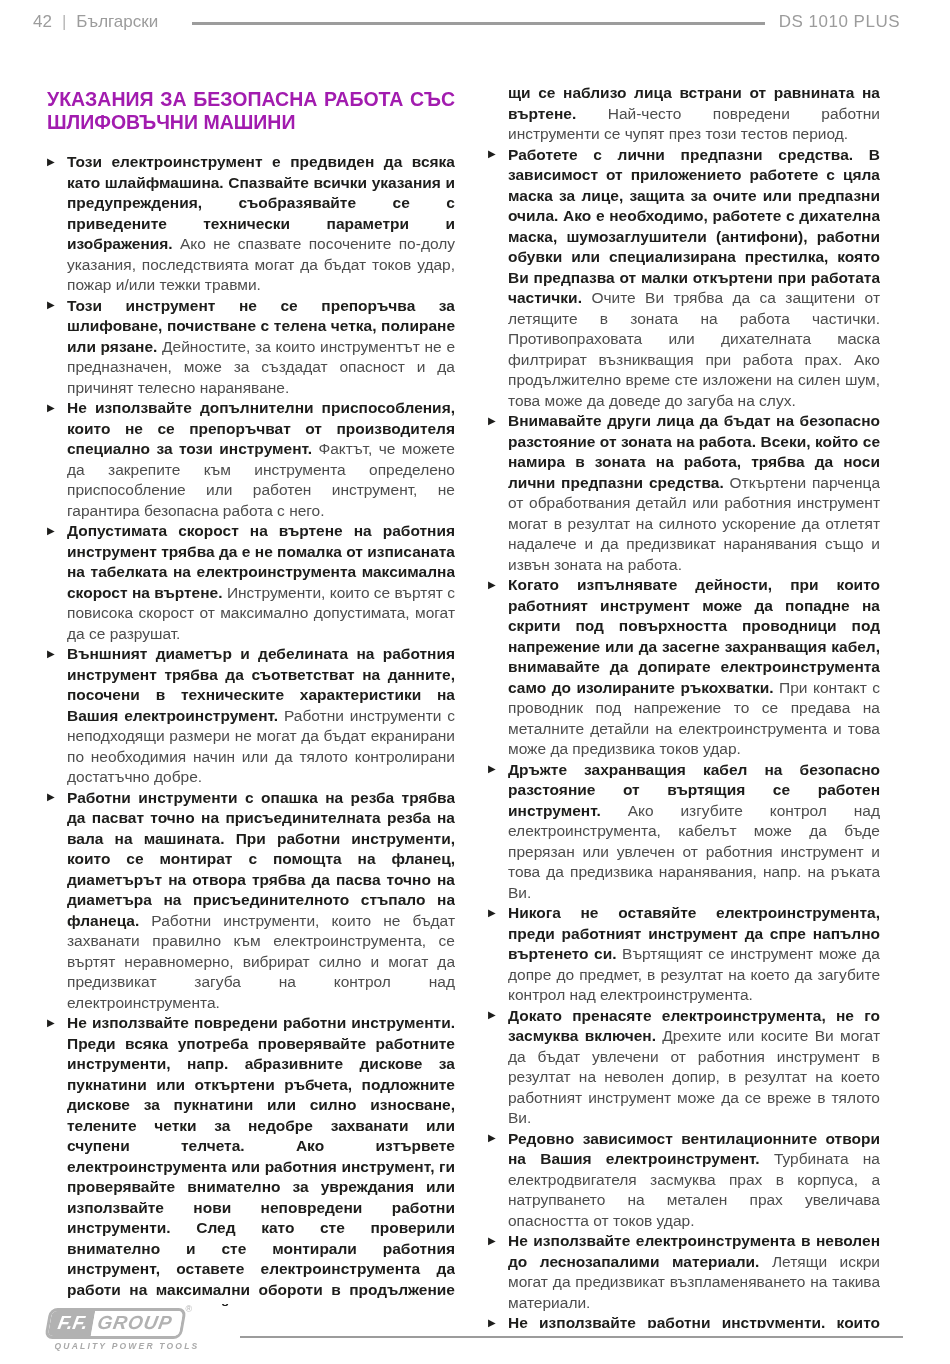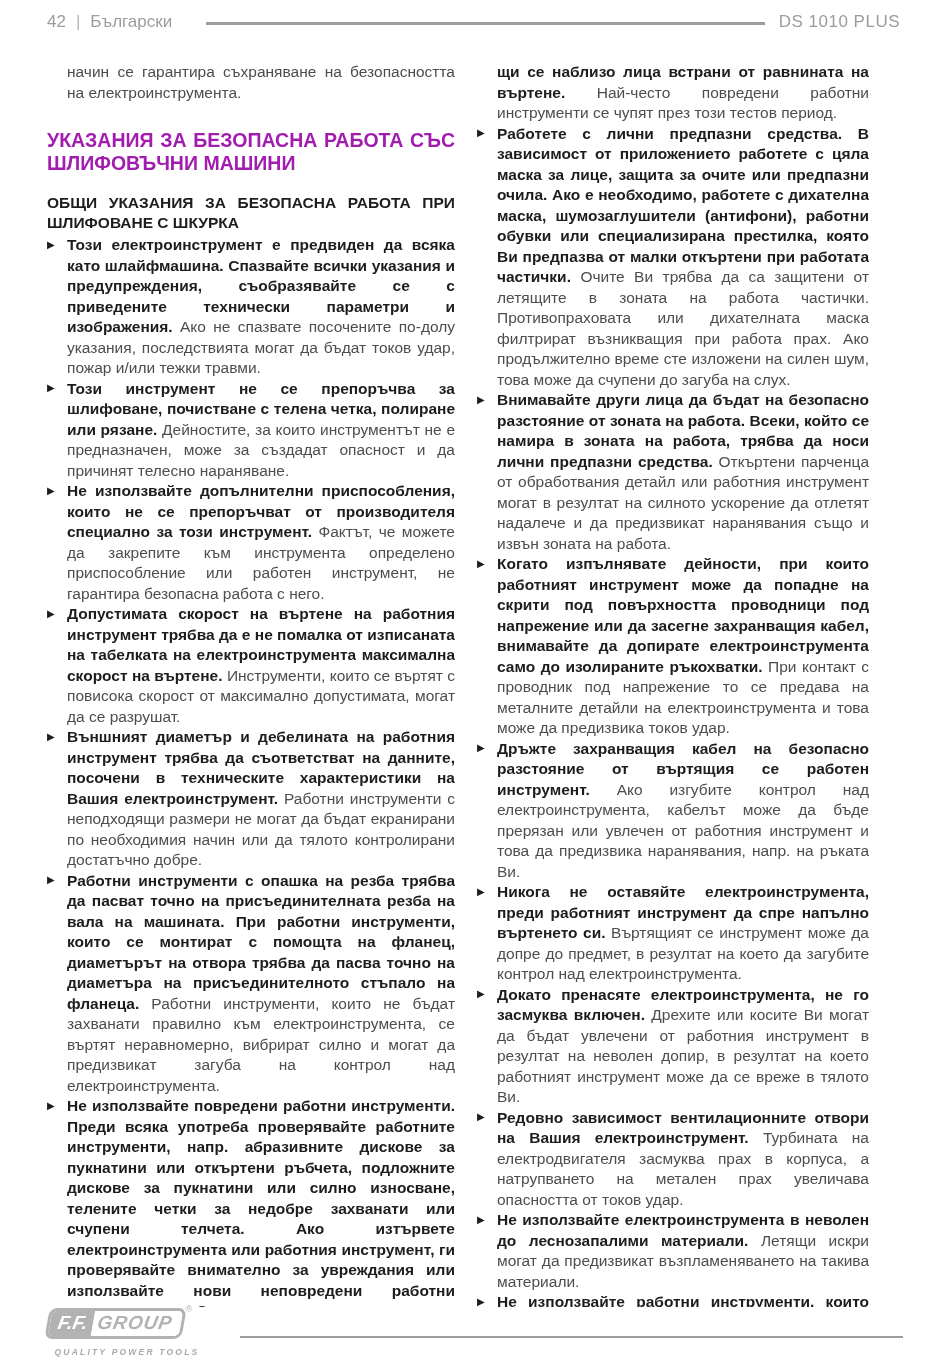--- a/index.html
+++ b/index.html
@@ -7,38 +7,38 @@
     width:950px; height:1364px;
     background:#ffffff;
     font-family:"Liberation Sans", sans-serif;
     position:relative;
     overflow:hidden;
     -webkit-font-smoothing:antialiased;
   }
 
   
   .page-header {
-    position:absolute; top:12px; left:47px; right:50px;
+    position:absolute; top:12px; left:33px; right:50px;
     display:flex; align-items:center;
     color:#9c9c9c; font-size:17px; line-height:20px;
   }
   .page-header .pg-num { margin-right:10px; }
   .page-header .sep { margin-right:10px; color:#b5b5b5; }
   .page-header .lang { margin-right:20px; }
   .header-rule { flex:1; height:3px; background:#9c9c9c; margin:2px 14px 0 14px; }
   .model { letter-spacing:0.5px; white-space:nowrap; }
 
   
   .col {
     position:absolute; top:62px;
     max-height:1245px; overflow:hidden;
     text-align:justify;
   }
   .col-left  { left:47px;  width:408px; }
-  .col-right { left:477px; width:392px; }
+  .col-right { left:488px; width:392px;margin-top:21px; }
 
   p { margin:0; font-size:15.5px; line-height:20.5px; color:#4d4d4d; }
   p b { color:#1d1d1b; }
   .indent { padding-left:20px; }
 
   h1 {
     font-size:19.5px; line-height:23px; font-weight:bold;
     color:#a21caf; margin:26px 0 18px 0; text-align:justify;
   }
   h2 {
@@ -70,46 +70,44 @@
     color:#b2b2b2; background:#ffffff;
     font-weight:bold; font-style:italic;
     font-size:19px; line-height:24px; letter-spacing:1px;
     padding:0 9px 1px 5px;
   }
   .reg-mark {
     position:absolute; right:-8px; top:-4px;
     font-size:9px; color:#b2b2b2;
   }
   .tagline {
-    margin-top:8px; text-align:center;
+    margin-top:2px; text-align:center;
     font-size:8.5px; font-weight:bold; font-style:italic;
     letter-spacing:2.2px; color:#a9a9a9; white-space:nowrap;
   }
   .footer-rule {
     position:absolute; left:240px; right:47px; top:1336px;
     height:2px; background:#9c9c9c;
   }
 </style>
 </head>
 <body>
 
 <div class="page-header">
   <span class="pg-num">42</span>
   <span class="sep">|</span>
   <span class="lang">Български</span>
   <div class="header-rule"></div>
   <span class="model">DS 1010 PLUS</span>
 </div>
 
 <div class="col col-left">
-  <p class="indent">начин се гарантира съхраняване на безопасността на електроинструмента.</p>
 
   <h1>УКАЗАНИЯ ЗА БЕЗОПАСНА РАБОТА СЪС ШЛИФОВЪЧНИ МАШИНИ</h1>
 
-  <h2>ОБЩИ УКАЗАНИЯ ЗА БЕЗОПАСНА РАБОТА ПРИ ШЛИФОВАНЕ С ШКУРКА</h2>
 
   <p class="bullet">
     <span class="marker">▶</span>
     <b>Този електроинструмент е предвиден да всяка като шлайфмашина. Спазвайте всички указания и предупреждения, съобразявайте се с приведените технически параметри и изображения.</b>
     <span>Ако не спазвате посочените по-долу указания, последствията могат да бъдат токов удар, пожар и/или тежки травми.</span>
   </p>
   <p class="bullet">
     <span class="marker">▶</span>
     <b>Този инструмент не се препоръчва за шлифоване, почистване с телена четка, полиране или рязане.</b>
     <span>Дейностите, за които инструментът не е предназначен, може за създадат опасност и да причинят телесно нараняване.</span>
@@ -143,21 +141,21 @@
 
 <div class="col col-right">
   <p class="indent">
     <b>щи се наблизо лица встрани от равнината на въртене.</b>
     <span>Най-често повредени работни инструменти се чупят през този тестов период.</span>
   </p>
 
   <p class="bullet">
     <span class="marker">▶</span>
     <b>Работете с лични предпазни средства. В зависимост от приложението работете с цяла маска за лице, защита за очите или предпазни очила. Ако е необходимо, работете с дихателна маска, шумозаглушители (антифони), работни обувки или специализирана престилка, която Ви предпазва от малки откъртени при работата частички.</b>
-    <span>Очите Ви трябва да са защитени от летящите в зоната на работа частички. Противопраховата или дихателната маска филтрират възникващия при работа прах. Ако продължително време сте изложени на силен шум, това може да счупени до загуба на слух.</span>
+    <span>Очите Ви трябва да са защитени от летящите в зоната на работа частички. Противопраховата или дихателната маска филтрират възникващия при работа прах. Ако продължително време сте изложени на силен шум, това може да доведе до загуба на слух.</span>
   </p>
   <p class="bullet">
     <span class="marker">▶</span>
     <b>Внимавайте други лица да бъдат на безопасно разстояние от зоната на работа. Всеки, който се намира в зоната на работа, трябва да носи лични предпазни средства.</b>
     <span>Откъртени парченца от обработвания детайл или работния инструмент могат в резултат на силното ускорение да отлетят надалече и да предизвикат наранявания също и извън зоната на работа.</span>
   </p>
   <p class="bullet">
     <span class="marker">▶</span>
     <b>Когато изпълнявате дейности, при които работният инструмент може да попадне на скрити под повърхността проводници под напрежение или да засегне захранващия кабел, внимавайте да допирате електроинструмента само до изолираните ръкохватки.</b>
     <span>При контакт с проводник под напрежение то се предава на металните детайли на електроинструмента и това може да предизвика токов удар.</span>

